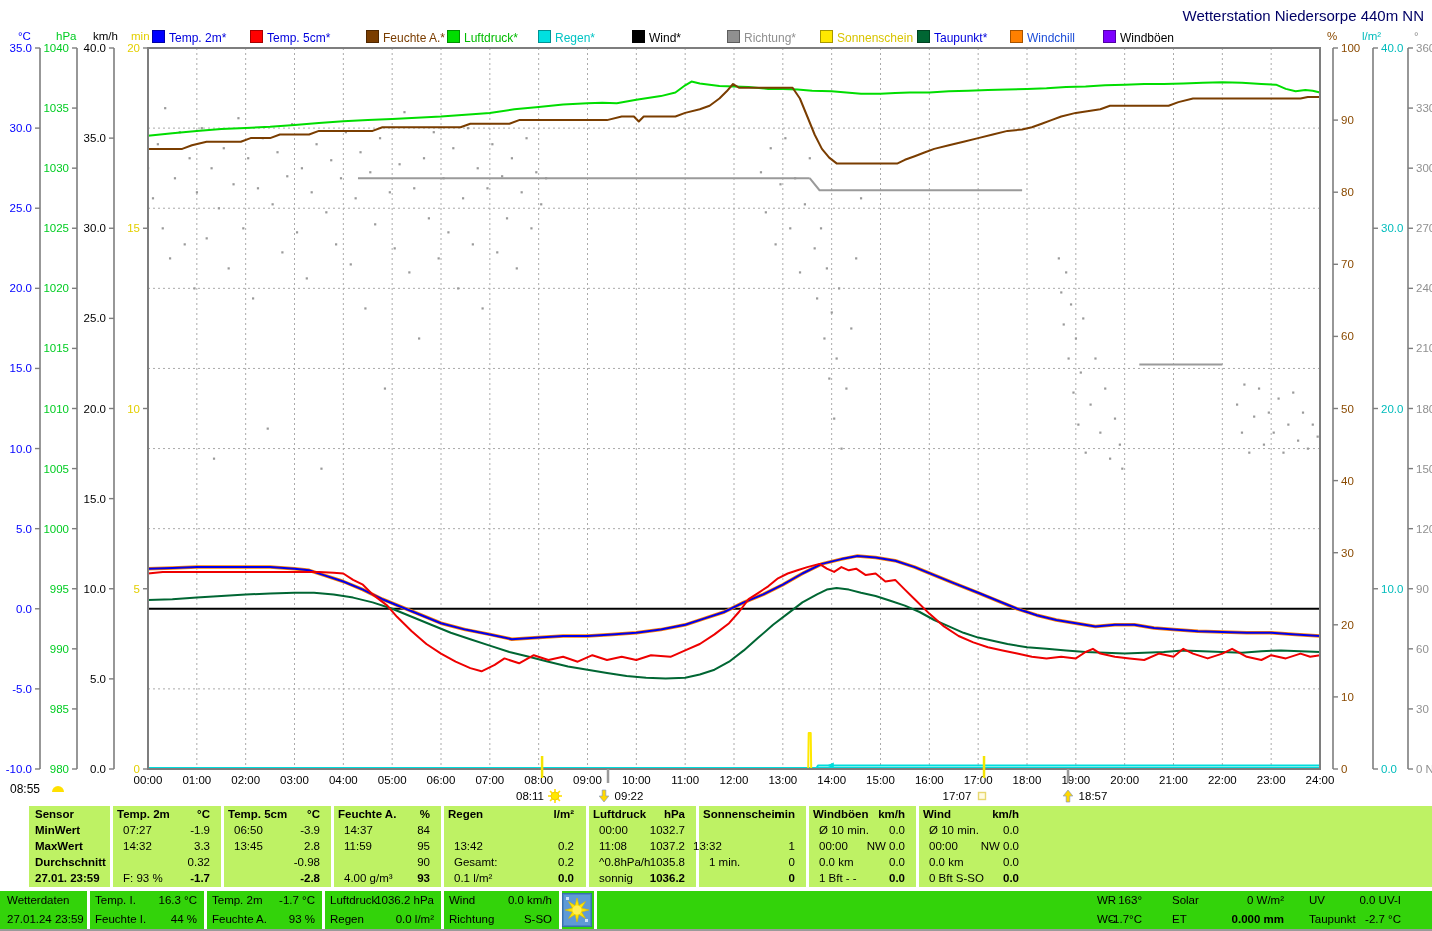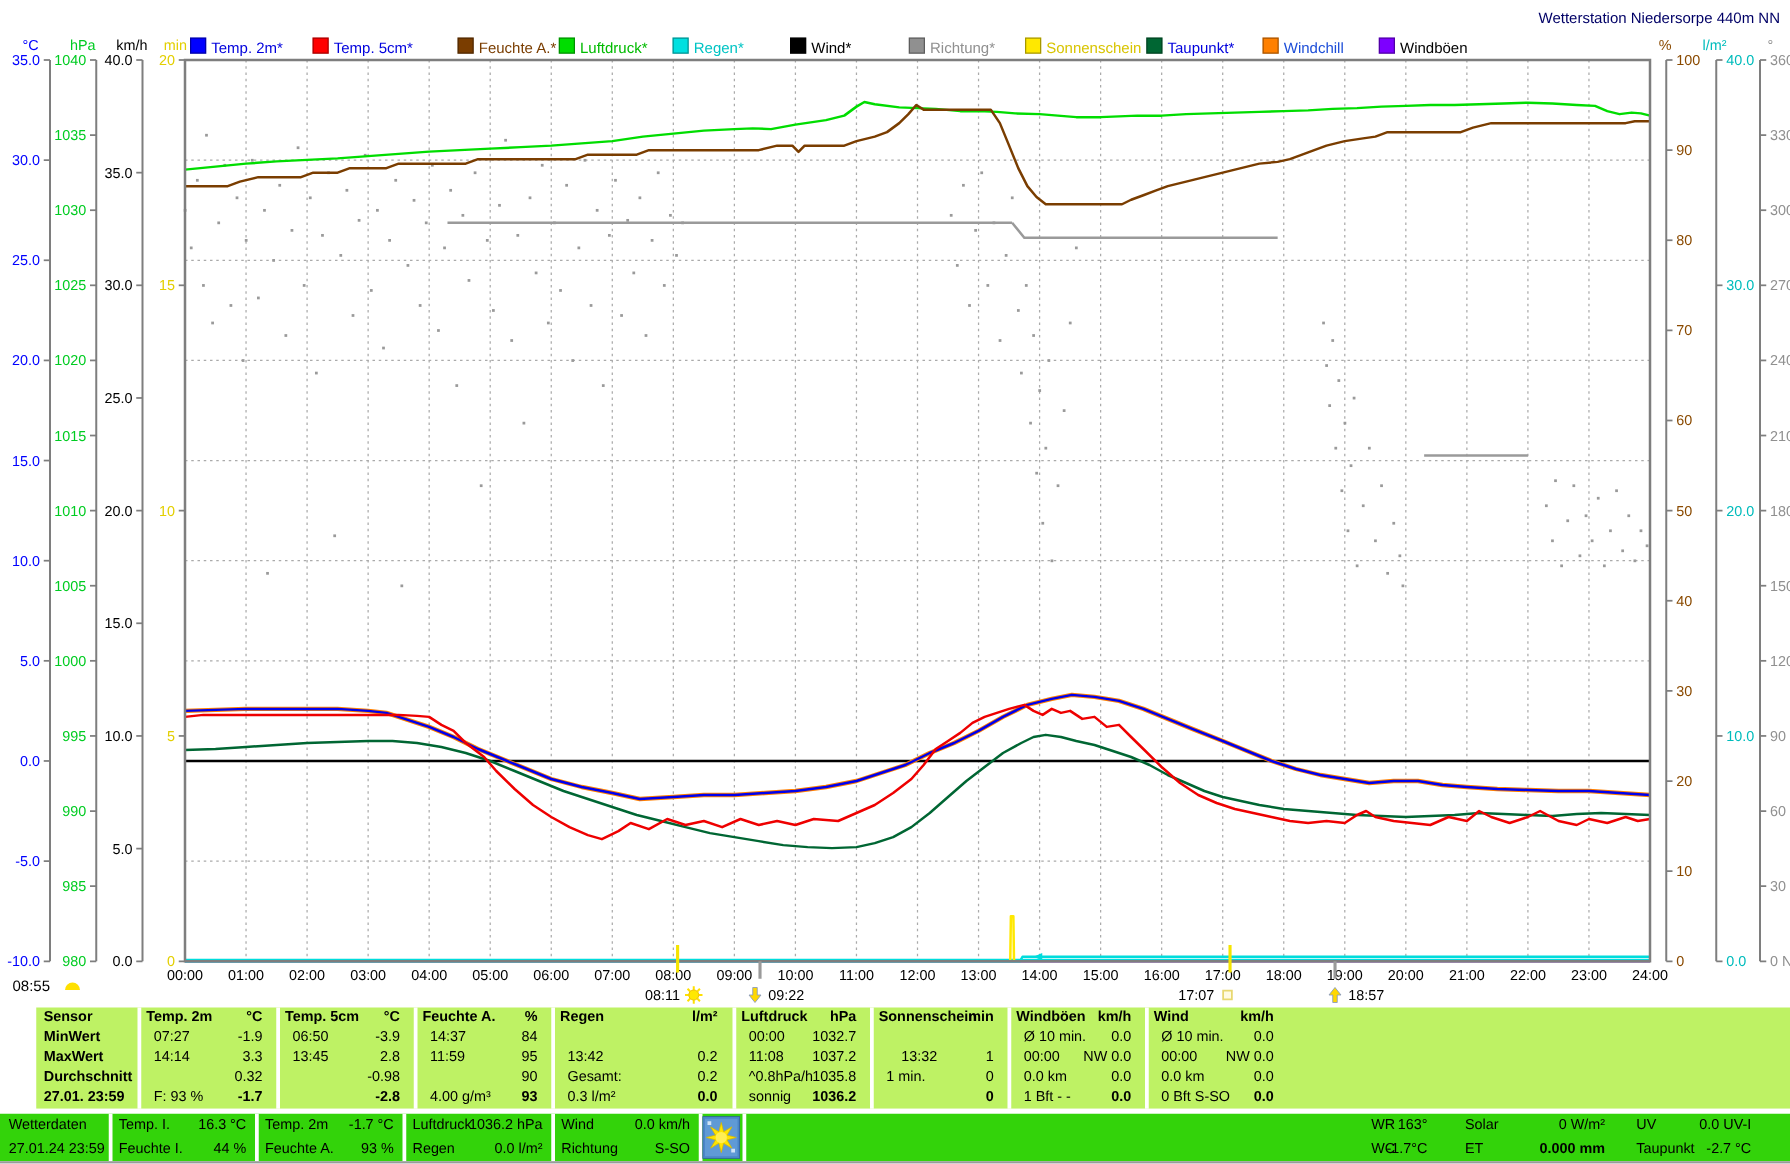--- a/index.html
+++ b/index.html
@@ -1,20 +1,20 @@
 <!DOCTYPE html>
 <html><head>
 <meta charset="utf-8">
 <style>
   html,body{margin:0;padding:0;background:#fff;}
   #root{position:relative;width:1432px;height:931px;background:#fff;overflow:hidden;
         font-family:"Liberation Sans",sans-serif;-webkit-font-smoothing:none;}
   .abs{position:absolute;}
   #title{top:5px;left:0;width:100%;text-align:center;font-size:16px;color:#000;}
-  #station{top:7px;right:8px;font-size:12px;color:#000066;}
+  #station{top:7px;right:8px;font-size:15px;color:#000066;}
   .leg-item{top:30px;height:13px;font-size:12px;white-space:nowrap;}
   .leg-sq{display:inline-block;width:11px;height:11px;vertical-align:-1px;border:1px solid rgba(0,0,0,.35);}
   .leg-tx{margin-left:4px;}
   #chart-svg{top:0;left:0;}
   
   #stats{top:806px;left:0;width:1432px;height:81px;}
   .sep{position:absolute;top:0;width:3px;height:81px;background:#fff;}
   .tcell{position:absolute;height:16px;font-size:11.5px;line-height:16px;color:#000;white-space:nowrap;}
   .b{font-weight:bold;}
   
@@ -443,21 +443,21 @@
       <div class="sep" style="left: 887px;"></div>
       <div class="tcell b" style="left: 6px; top: 0px; width: 72px;">Sensor</div>
       <div class="tcell b" style="left: 6px; top: 16px; width: 72px;">MinWert</div>
       <div class="tcell b" style="left: 6px; top: 32px; width: 72px;">MaxWert</div>
       <div class="tcell b" style="left: 6px; top: 48px; width: 72px;">Durchschnitt</div>
       <div class="tcell b" style="left: 6px; top: 64px; width: 72px;">27.01. 23:59</div>
       <div class="tcell b" style="left: 88px; top: 0px;">Temp. 2m</div>
       <div class="tcell b" style="left: 88px; top: 0px; width: 93px; text-align: right;">°C</div>
       <div class="tcell" style="left: 94px; top: 16px;">07:27</div>
       <div class="tcell" style="left: 88px; top: 16px; width: 93px; text-align: right;">-1.9</div>
-      <div class="tcell" style="left: 94px; top: 32px;">14:14</div>
+      <div class="tcell" style="left: 94px; top: 32px;">14:32</div>
       <div class="tcell" style="left: 88px; top: 32px; width: 93px; text-align: right;">3.3</div>
       <div class="tcell" style="left: 94px; top: 48px;"></div>
       <div class="tcell" style="left: 88px; top: 48px; width: 93px; text-align: right;">0.32</div>
       <div class="tcell" style="left: 94px; top: 64px;">F: 93 %</div>
       <div class="tcell b" style="left: 88px; top: 64px; width: 93px; text-align: right;">-1.7</div>
       <div class="tcell b" style="left: 199px; top: 0px;">Temp. 5cm</div>
       <div class="tcell b" style="left: 199px; top: 0px; width: 92px; text-align: right;">°C</div>
       <div class="tcell" style="left: 205px; top: 16px;">06:50</div>
       <div class="tcell" style="left: 199px; top: 16px; width: 92px; text-align: right;">-3.9</div>
       <div class="tcell" style="left: 205px; top: 32px;">13:45</div>
@@ -477,37 +477,37 @@
       <div class="tcell" style="left: 315px; top: 64px;">4.00 g/m³</div>
       <div class="tcell b" style="left: 309px; top: 64px; width: 92px; text-align: right;">93</div>
       <div class="tcell b" style="left: 419px; top: 0px;">Regen</div>
       <div class="tcell b" style="left: 419px; top: 0px; width: 126px; text-align: right;">l/m²</div>
       <div class="tcell" style="left: 425px; top: 16px;"></div>
       <div class="tcell" style="left: 419px; top: 16px; width: 126px; text-align: right;"></div>
       <div class="tcell" style="left: 425px; top: 32px;">13:42</div>
       <div class="tcell" style="left: 419px; top: 32px; width: 126px; text-align: right;">0.2</div>
       <div class="tcell" style="left: 425px; top: 48px;">Gesamt:</div>
       <div class="tcell" style="left: 419px; top: 48px; width: 126px; text-align: right;">0.2</div>
-      <div class="tcell" style="left: 425px; top: 64px;">0.3 l/m²</div>
+      <div class="tcell" style="left: 425px; top: 64px;">0.1 l/m²</div>
       <div class="tcell b" style="left: 419px; top: 64px; width: 126px; text-align: right;">0.0</div>
       <div class="tcell b" style="left: 564px; top: 0px;">Luftdruck</div>
       <div class="tcell b" style="left: 564px; top: 0px; width: 92px; text-align: right;">hPa</div>
       <div class="tcell" style="left: 570px; top: 16px;">00:00</div>
       <div class="tcell" style="left: 564px; top: 16px; width: 92px; text-align: right;">1032.7</div>
       <div class="tcell" style="left: 570px; top: 32px;">11:08</div>
       <div class="tcell" style="left: 564px; top: 32px; width: 92px; text-align: right;">1037.2</div>
       <div class="tcell" style="left: 570px; top: 48px;">^0.8hPa/h</div>
       <div class="tcell" style="left: 564px; top: 48px; width: 92px; text-align: right;">1035.8</div>
       <div class="tcell" style="left: 570px; top: 64px;">sonnig</div>
       <div class="tcell b" style="left: 564px; top: 64px; width: 92px; text-align: right;">1036.2</div>
       <div class="tcell b" style="left: 674px; top: 0px;">Sonnenschein</div>
       <div class="tcell b" style="left: 674px; top: 0px; width: 92px; text-align: right;">min</div>
       <div class="tcell" style="left: 680px; top: 16px;"></div>
       <div class="tcell" style="left: 674px; top: 16px; width: 92px; text-align: right;"></div>
-      <div class="tcell" style="left: 692px; top: 32px;">13:32</div>
+      <div class="tcell" style="left: 664px; top: 32px;">13:32</div>
       <div class="tcell" style="left: 674px; top: 32px; width: 92px; text-align: right;">1</div>
       <div class="tcell" style="left: 680px; top: 48px;">1 min.</div>
       <div class="tcell" style="left: 674px; top: 48px; width: 92px; text-align: right;">0</div>
       <div class="tcell" style="left: 680px; top: 64px;"></div>
       <div class="tcell b" style="left: 674px; top: 64px; width: 92px; text-align: right;">0</div>
       <div class="tcell b" style="left: 784px; top: 0px;">Windböen</div>
       <div class="tcell b" style="left: 784px; top: 0px; width: 92px; text-align: right;">km/h</div>
       <div class="tcell" style="left: 790px; top: 16px;">Ø 10 min.</div>
       <div class="tcell" style="left: 784px; top: 16px; width: 92px; text-align: right;">0.0</div>
       <div class="tcell" style="left: 790px; top: 32px;">00:00</div>

